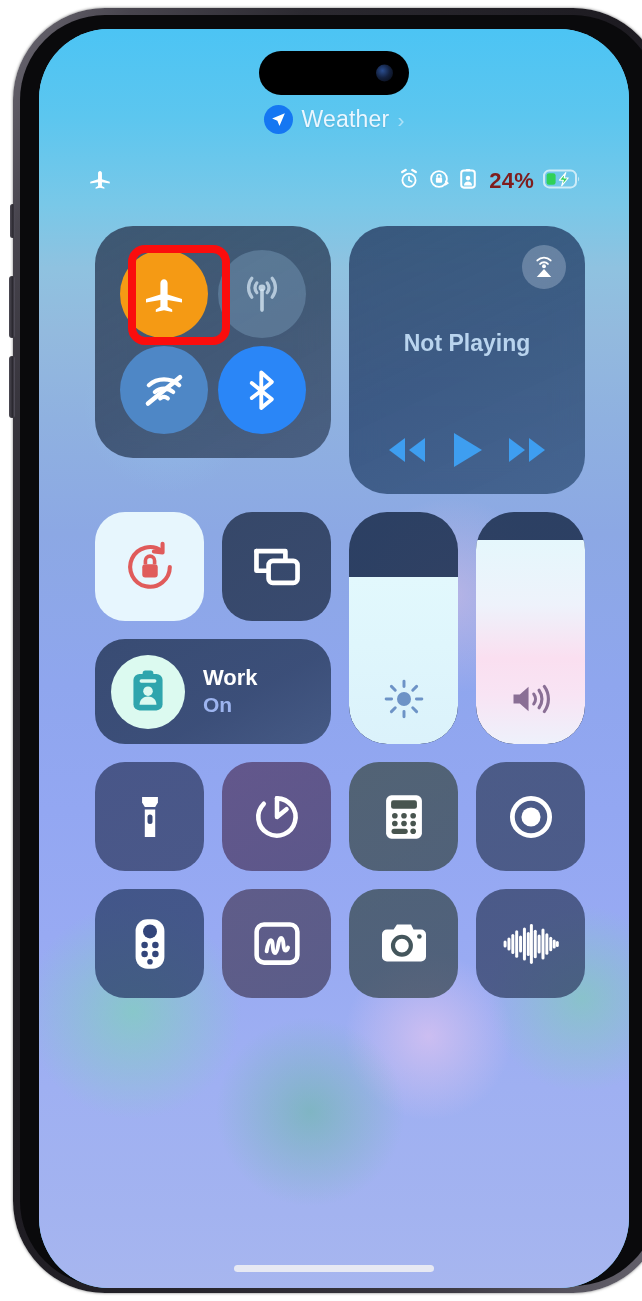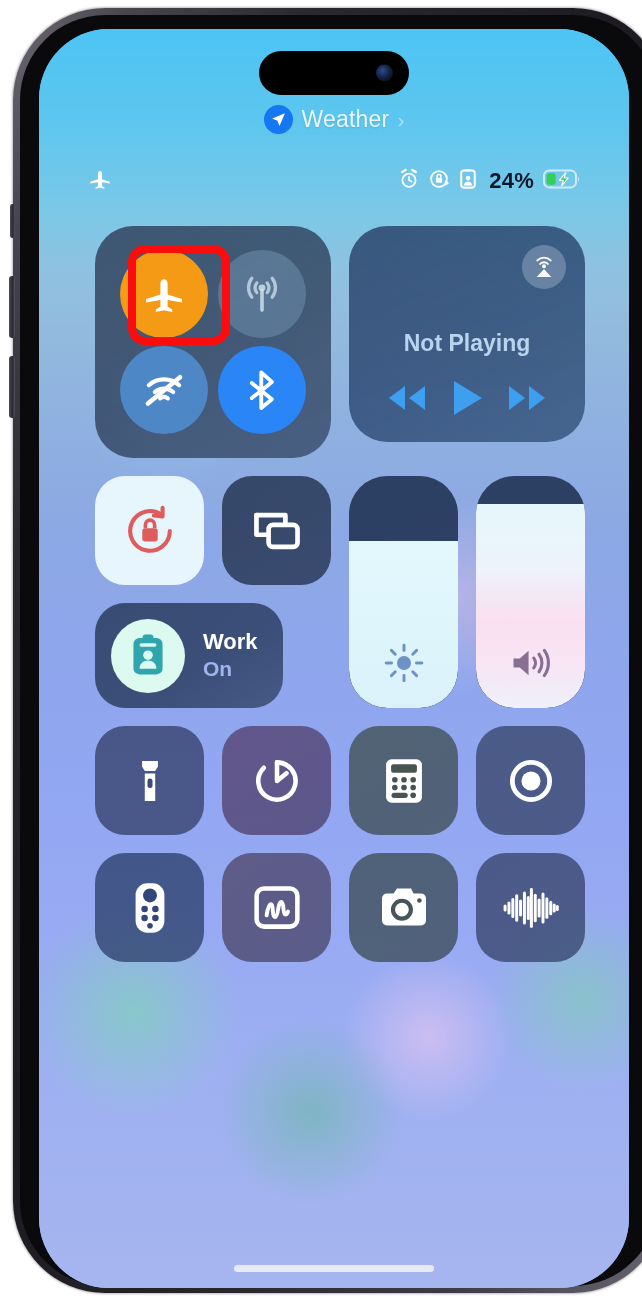--- a/index.html
+++ b/index.html
@@ -152,21 +152,21 @@
     padding: 0 48px;
     box-sizing: border-box;
     display: flex;
     align-items: center;
     justify-content: space-between;
     z-index: 20;
   }
   #status-left { display: flex; align-items: center; }
   #status-right { display: flex; align-items: center; gap: 8px; }
   #battery-percent {
-    color: #0f172a;
+    color: #7f1d1d;
     font-size: 22px;
     font-weight: 600;
     letter-spacing: .2px;
     margin: 0 1px 0 3px;
   }
 
   
   #control-center {
     position: absolute;
     left: 56px;
@@ -217,21 +217,21 @@
     border: 8px solid #fb0d0d;
     border-radius: 17px;
     box-sizing: border-box;
     z-index: 5;
     pointer-events: none;
   }
 
   
   #media-module {
     width: 236px;
-    height: 216px;
+    height: 268px;
     margin-left: 18px;
     border-radius: 38px;
     background: linear-gradient(155deg, rgba(40,64,102,.82), rgba(34,62,104,.76) 50%, rgba(44,76,116,.74));
     backdrop-filter: blur(14px);
     position: relative;
     box-sizing: border-box;
   }
   #airplay-button {
     position: absolute;
     right: 19px;
@@ -276,21 +276,21 @@
     border-radius: 30px;
     display: flex;
     align-items: center;
     justify-content: center;
   }
   #rotation-lock-tile { background: rgba(238,252,255,.93); }
   #screen-mirror-tile { background: linear-gradient(150deg, rgba(42,58,88,.88), rgba(38,54,84,.82)); }
 
   #focus-tile {
     margin-top: 18px;
-    width: 188px;
+    width: 236px;
     height: 105px;
     border-radius: 30px;
     background: linear-gradient(150deg, rgba(40,58,92,.84), rgba(36,54,88,.78) 60%, rgba(46,66,100,.76));
     display: flex;
     align-items: center;
     padding-left: 16px;
     box-sizing: border-box;
   }
   #focus-icon-circle {
     width: 74px;

